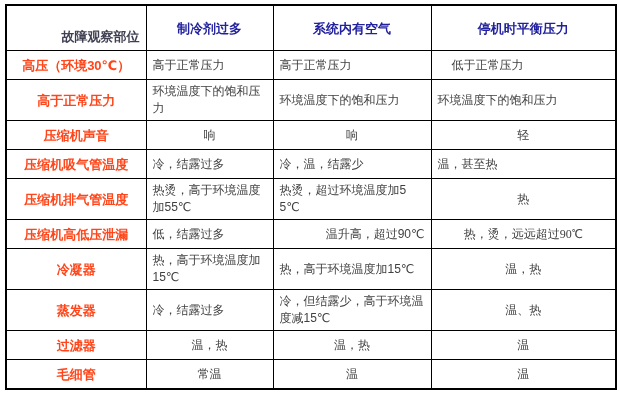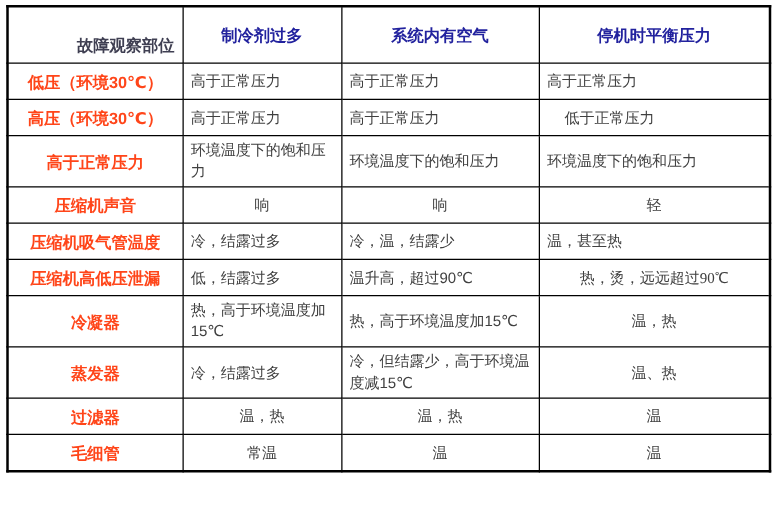--- a/index.html
+++ b/index.html
@@ -73,26 +73,20 @@
   <thead>
     <tr>
       <th class="corner">故障观察部位</th>
       <th>制冷剂过多</th>
       <th>系统内有空气</th>
       <th>停机时平衡压力</th>
     </tr>
   </thead>
   <tbody>
       <tr>
-        <td class="row-label">低压（环境30℃）</td>
-        <td style="text-align: left;">高于正常压力</td>
-        <td style="text-align: left;">高于正常压力</td>
-        <td style="text-align: left;">高于正常压力</td>
-      </tr>
-      <tr>
         <td class="row-label">高压（环境30℃）</td>
         <td style="text-align: left;">高于正常压力</td>
         <td style="text-align: left;">高于正常压力</td>
         <td style="text-align: left; padding-left: 20px;">低于正常压力</td>
       </tr>
       <tr>
         <td class="row-label">高于正常压力</td>
         <td style="text-align: left;">环境温度下的饱和压力</td>
         <td style="text-align: left;">环境温度下的饱和压力</td>
         <td style="text-align: left;">环境温度下的饱和压力</td>
@@ -103,23 +97,29 @@
         <td style="text-align: center;">响</td>
         <td style="text-align: center;">轻</td>
       </tr>
       <tr>
         <td class="row-label">压缩机吸气管温度</td>
         <td style="text-align: left;">冷，结露过多</td>
         <td style="text-align: left;">冷，温，结露少</td>
         <td style="text-align: left; margin-top: 24px;">温，甚至热</td>
       </tr>
       <tr>
+        <td class="row-label">压缩机排气管温度</td>
+        <td style="text-align: left;">热烫，高于环境温度加55℃</td>
+        <td style="text-align: left;">热烫，超过环境温度加55℃</td>
+        <td style="text-align: center;">热</td>
+      </tr>
+      <tr>
         <td class="row-label">压缩机高低压泄漏</td>
         <td style="text-align: left;">低，结露过多</td>
-        <td style="text-align: left;">温升高，超过90℃</td>
+        <td style="text-align: right;">温升高，超过90℃</td>
         <td style="text-align: center; font-family: Liberation Serif, serif;">热，烫，远远超过90℃</td>
       </tr>
       <tr>
         <td class="row-label">冷凝器</td>
         <td style="text-align: left;">热，高于环境温度加15℃</td>
         <td style="text-align: left;">热，高于环境温度加15℃</td>
         <td style="text-align: center;">温，热</td>
       </tr>
       <tr>
         <td class="row-label">蒸发器</td>

